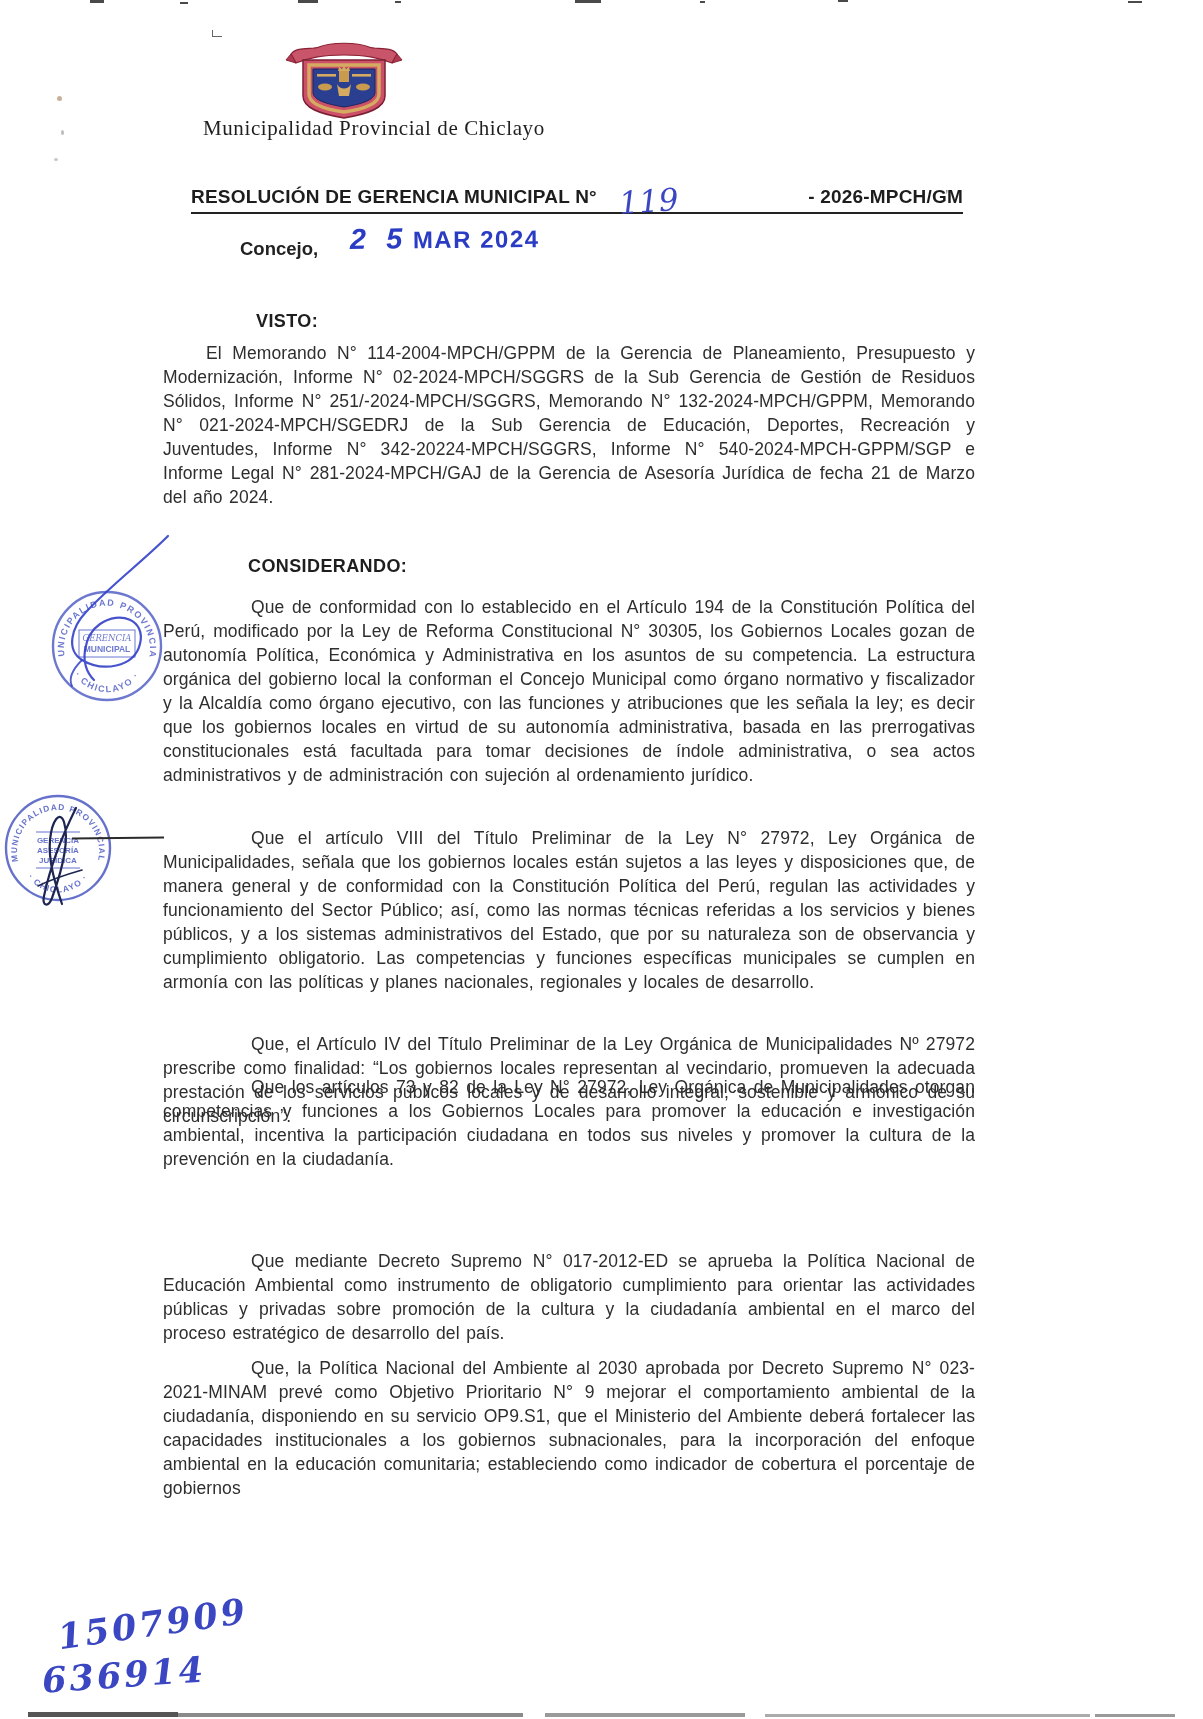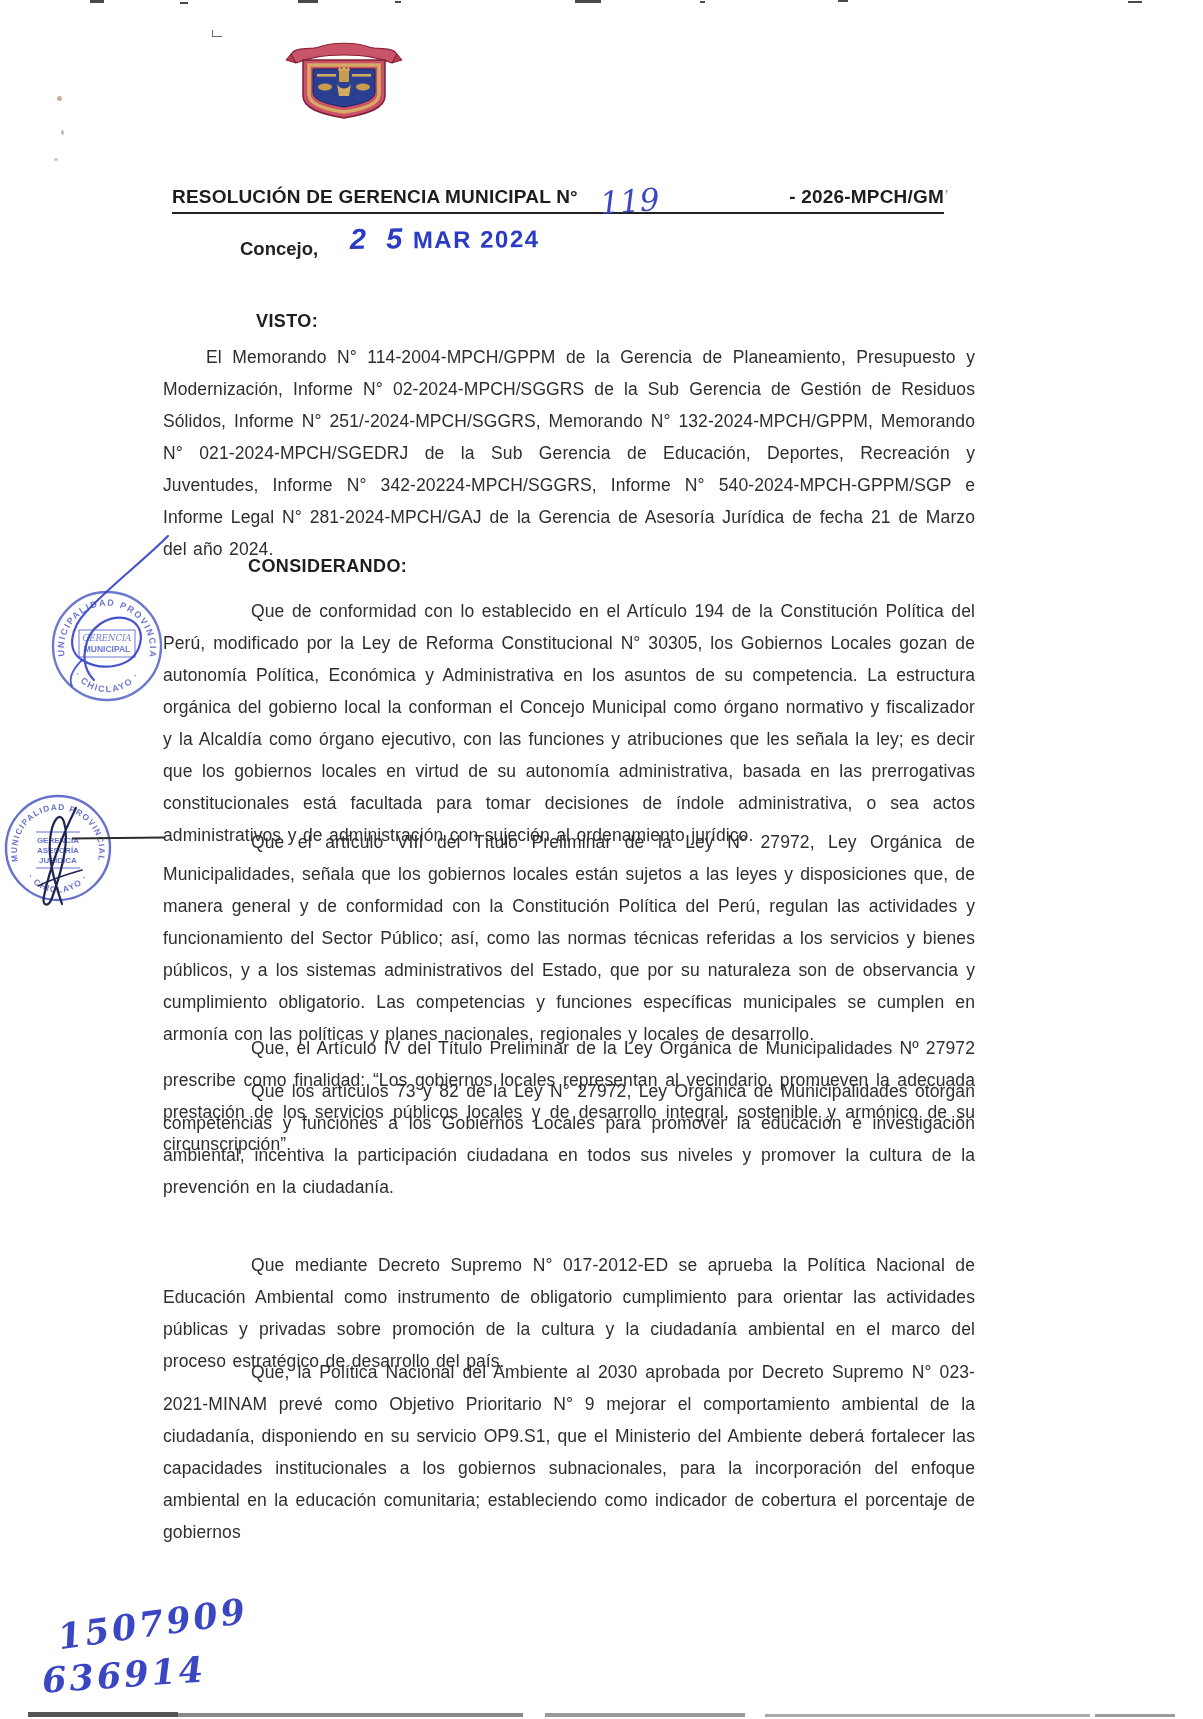--- a/index.html
+++ b/index.html
@@ -16,21 +16,21 @@
   
   .logo{position:absolute;left:283px;top:38px;width:122px;height:82px;}
   .org-name{
     position:absolute;left:203px;top:116px;
     font-family:"Liberation Serif", serif;
     font-size:21px;letter-spacing:.6px;color:#1f1f1f;
   }
 
   
   .title-row{
-    position:absolute;left:172px;top:186px;width:772px;
+    position:absolute;left:191px;top:186px;width:772px;
     display:flex;align-items:flex-end;
     border-bottom:2.5px solid #222;padding-bottom:4px;
     font-weight:bold;font-size:19px;color:#1d1d1d;letter-spacing:.2px;
     white-space:nowrap;
   }
   .title-num{
     font-family:"DejaVu Serif", serif;
     font-style:italic;font-weight:normal;
     font-size:31px;line-height:20px;
     color:#3a46c2;
@@ -53,21 +53,21 @@
   .date-stamp .d2{font-size:24px;font-weight:bold;letter-spacing:1.5px;}
 
   
   .sec-heading{
     position:absolute;left:240px;
     font-weight:bold;font-size:18px;letter-spacing:.4px;color:#1e1e1e;
   }
   .para{
     position:absolute;left:163px;width:812px;
     text-align:justify;
-    font-size:17.5px;line-height:32px;
+    font-size:17.5px;line-height:24px;
     word-spacing:1.5px;letter-spacing:.1px;
     color:#2e2e2e;
   }
   .indent-sm{text-indent:43px;}
   .indent-lg{text-indent:88px;}
 
   
   .stamp-svg{position:absolute;}
   .stamp-line{
     position:absolute;left:72px;top:837px;width:92px;height:2px;
@@ -113,20 +113,21 @@
 
     <rect x="34" y="36" width="19" height="2.6" fill="#d4ab60"></rect>
     <rect x="69" y="36" width="19" height="2.6" fill="#d4ab60"></rect>
     <rect x="56" y="33" width="10" height="11" fill="#c89b4e"></rect>
     <path d="M 55,33 L 67,33 L 66,29 L 63,31 L 61,28 L 59,31 L 56,29 Z" fill="#d4ab60"></path>
     <ellipse cx="42" cy="49" rx="7" ry="3.4" fill="#c89b4e"></ellipse>
     <ellipse cx="80" cy="49" rx="7" ry="3.4" fill="#c89b4e"></ellipse>
     <path d="M 54,46 C 57,52 65,52 68,46 L 66,58 L 56,58 Z" fill="#d4ab60"></path>
   </svg>
 
+  <div class="org-name">Municipalidad Provincial de Chiclayo</div>
 
   <div class="title-row">
     <span>RESOLUCIÓN DE GERENCIA MUNICIPAL N°</span>
     <span class="title-num">119</span>
     <span class="title-suffix">- 2026-MPCH/GM</span>
   </div>
 
   <div class="dateline-place">Concejo,</div>
   <div class="date-stamp">
     <span class="d1">2 5</span>

